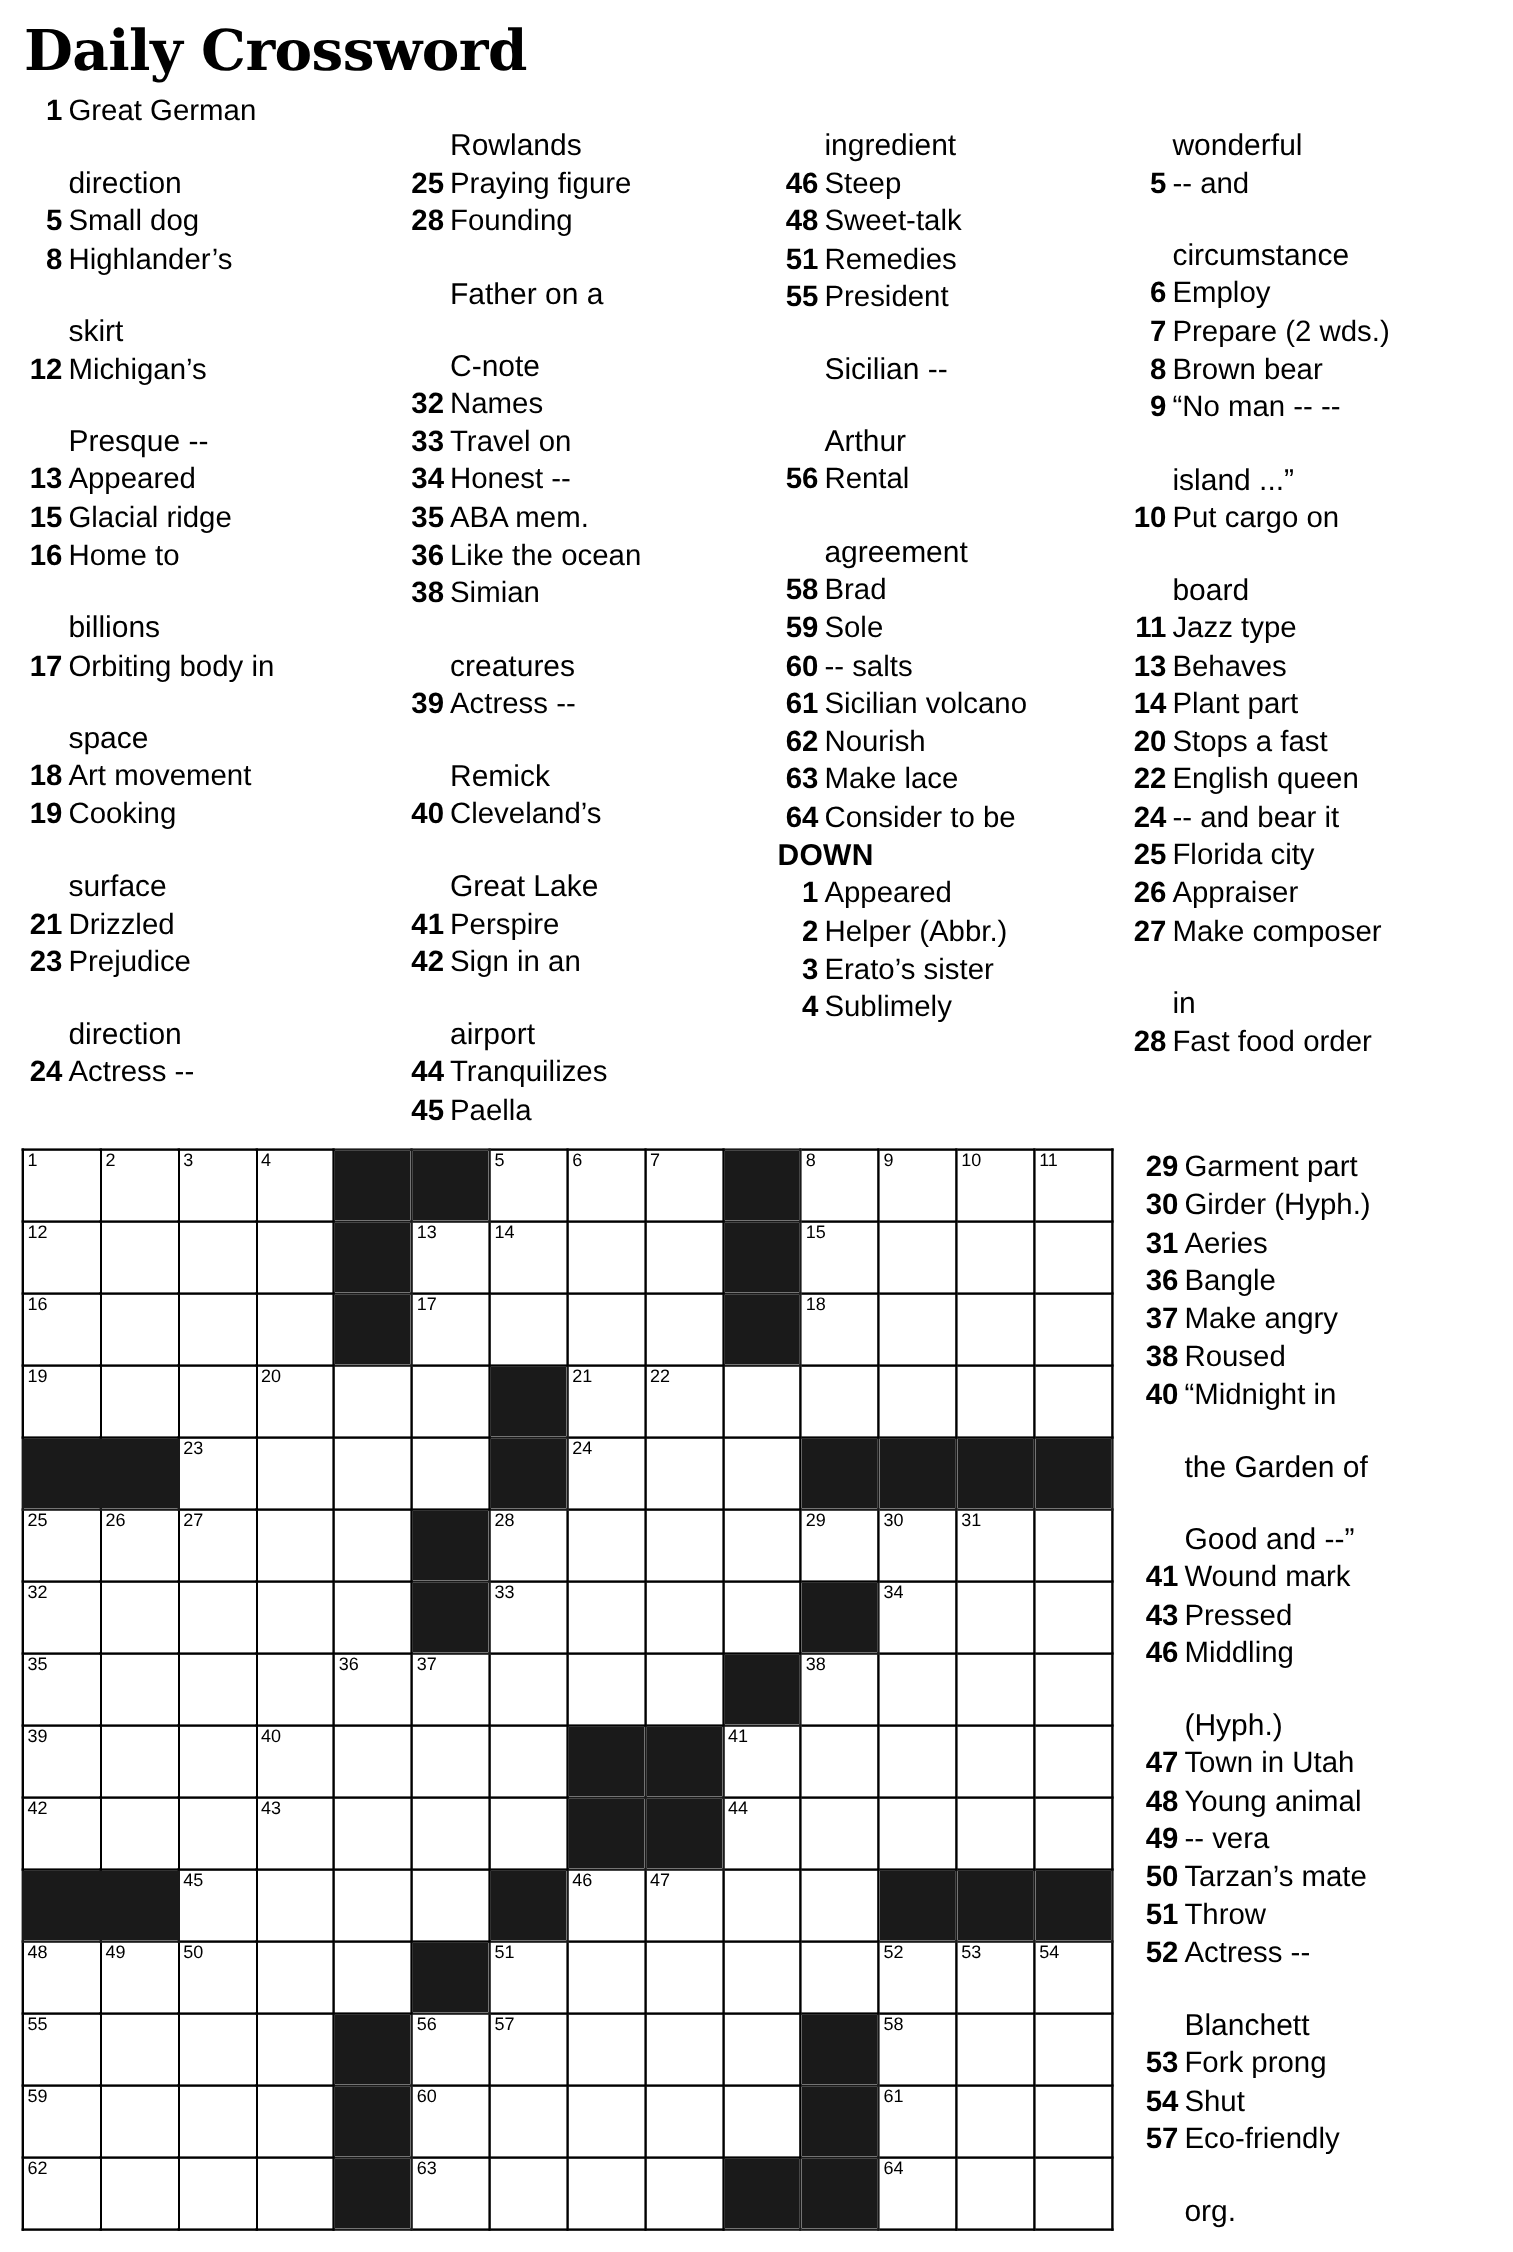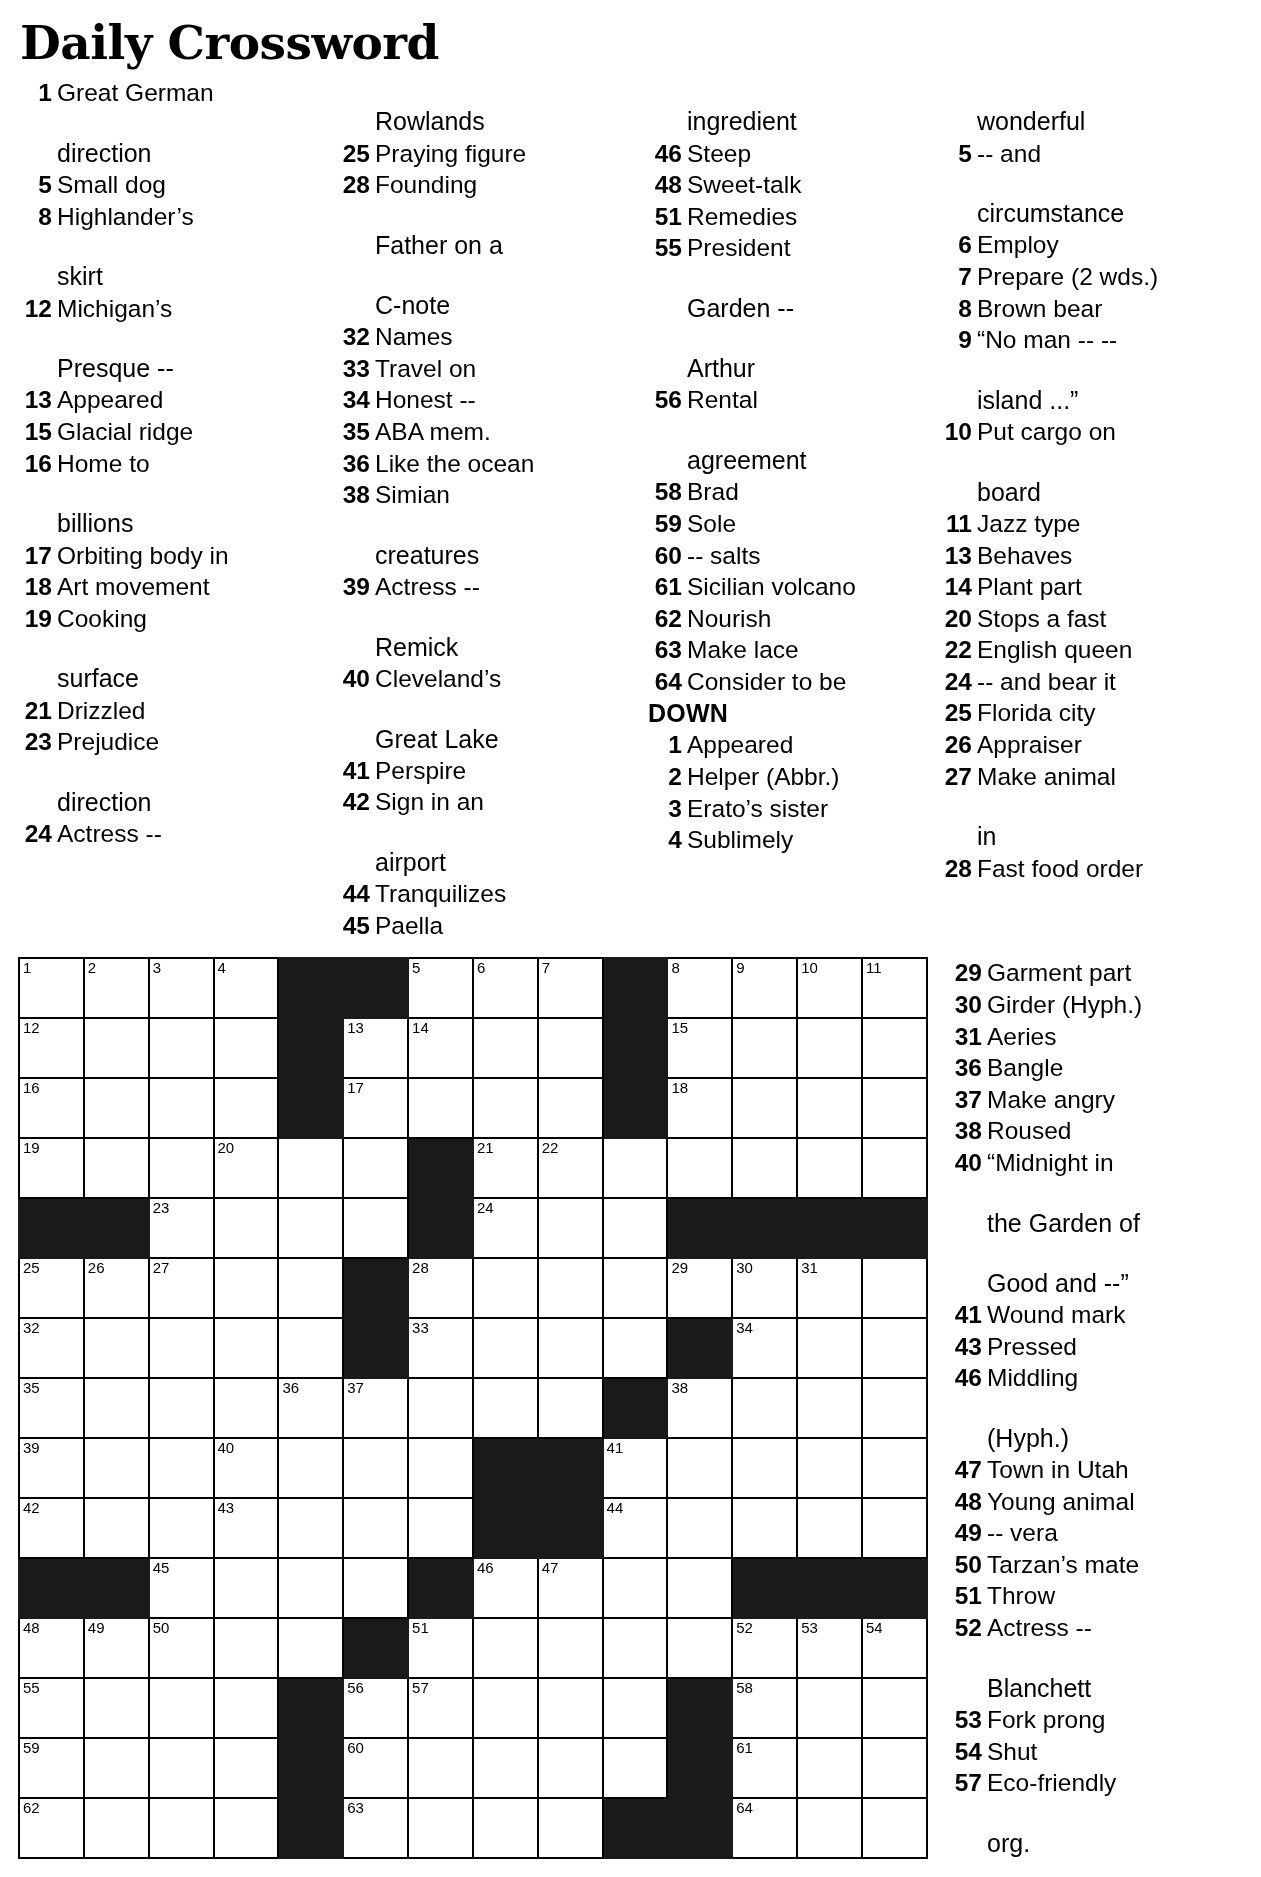--- a/index.html
+++ b/index.html
@@ -148,20 +148,21 @@
         </div>
         <div class="clue">
           <span class="num">16</span>
           <span class="txt">Home to</span>
         </div>
         <div class="cont">billions</div>
         <div class="clue">
           <span class="num">17</span>
           <span class="txt">Orbiting body in</span>
         </div>
+        <div class="cont">space</div>
         <div class="clue">
           <span class="num">18</span>
           <span class="txt">Art movement</span>
         </div>
         <div class="clue">
           <span class="num">19</span>
           <span class="txt">Cooking</span>
         </div>
         <div class="cont">surface</div>
         <div class="clue">
@@ -254,21 +255,21 @@
           <span class="txt">Sweet-talk</span>
         </div>
         <div class="clue">
           <span class="num">51</span>
           <span class="txt">Remedies</span>
         </div>
         <div class="clue">
           <span class="num">55</span>
           <span class="txt">President</span>
         </div>
-        <div class="cont">Garden --</div>
+        <div class="cont">Sicilian --</div>
         <div class="cont">Arthur</div>
         <div class="clue">
           <span class="num">56</span>
           <span class="txt">Rental</span>
         </div>
         <div class="cont">agreement</div>
         <div class="clue">
           <span class="num">58</span>
           <span class="txt">Brad</span>
         </div>
@@ -370,21 +371,21 @@
         <div class="clue">
           <span class="num">25</span>
           <span class="txt">Florida city</span>
         </div>
         <div class="clue">
           <span class="num">26</span>
           <span class="txt">Appraiser</span>
         </div>
         <div class="clue">
           <span class="num">27</span>
-          <span class="txt">Make animal</span>
+          <span class="txt">Make composer</span>
         </div>
         <div class="cont">in</div>
         <div class="clue">
           <span class="num">28</span>
           <span class="txt">Fast food order</span>
         </div>
       </div>
   </div>
 
   <div class="lower">

